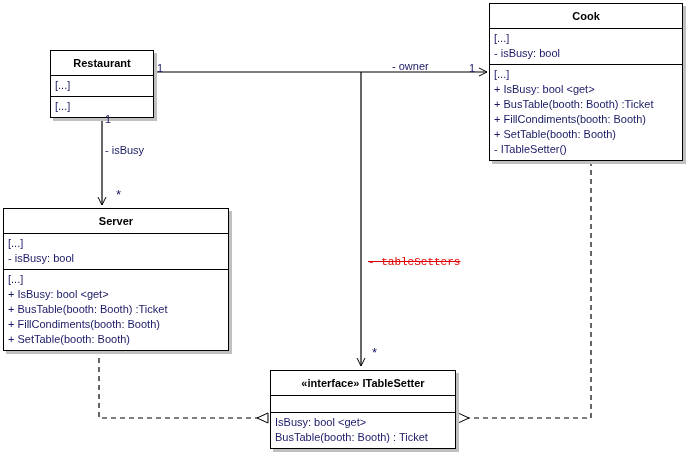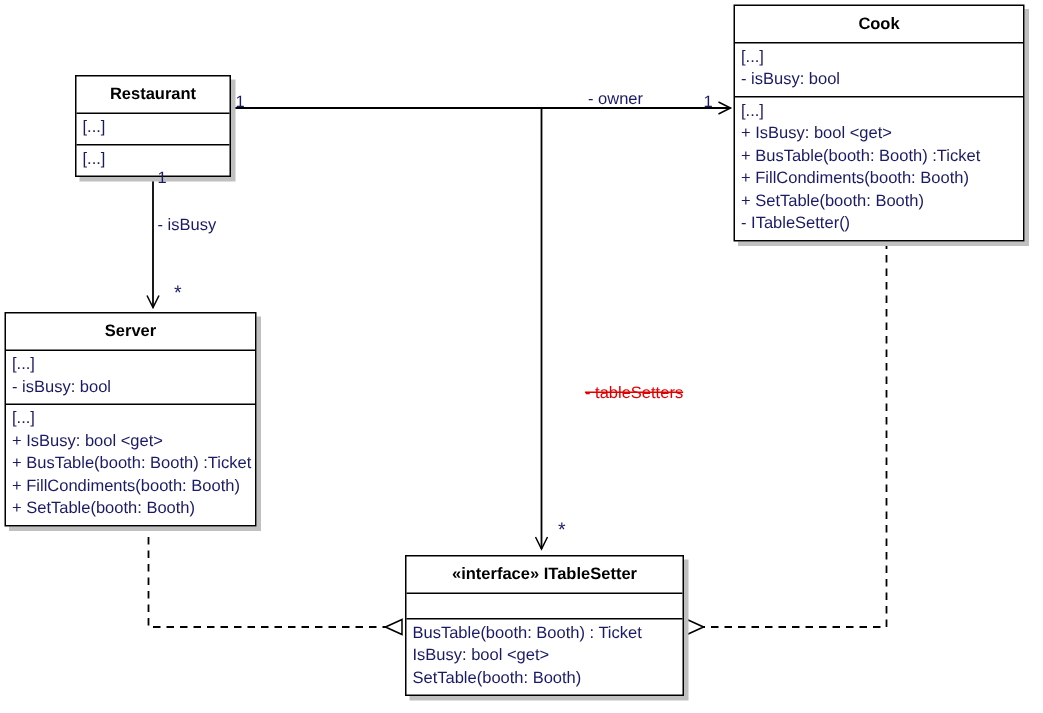--- a/index.html
+++ b/index.html
@@ -145,21 +145,21 @@
     <div class="uml-compartment">
       <div class="uml-line">[...]</div>
       <div class="uml-line">+ IsBusy: bool &lt;get&gt;</div>
       <div class="uml-line">+ BusTable(booth: Booth) :Ticket</div>
       <div class="uml-line">+ FillCondiments(booth: Booth)</div>
       <div class="uml-line">+ SetTable(booth: Booth)</div>
       <div class="uml-line">-  ITableSetter()</div>
     </div>
   </div>
 
-  <div class="uml-class" style="left:3px; top:208px; width:168px;">
+  <div class="uml-class" style="left:3px; top:208px; width:226px;">
     <div class="uml-title">Server</div>
     <div class="uml-compartment">
       <div class="uml-line">[...]</div>
       <div class="uml-line">-  isBusy: bool</div>
     </div>
     <div class="uml-compartment">
       <div class="uml-line">[...]</div>
       <div class="uml-line">+ IsBusy: bool &lt;get&gt;</div>
       <div class="uml-line">+ BusTable(booth: Booth) :Ticket</div>
       <div class="uml-line">+ FillCondiments(booth: Booth)</div>
@@ -167,35 +167,34 @@
     </div>
   </div>
 
   <div class="uml-class" style="left:270px; top:370px; width:186px;">
     <div class="uml-title">
       <span class="guillemet">«interface»</span>
       <span>ITableSetter</span>
     </div>
     <div class="uml-compartment empty"></div>
     <div class="uml-compartment">
+      <div class="uml-line">IsBusy: bool &lt;get&gt;</div>
       <div class="uml-line">BusTable(booth: Booth) : Ticket</div>
-      <div class="uml-line">IsBusy: bool &lt;get&gt;</div>
-      <div class="uml-line">SetTable(booth: Booth)</div>
     </div>
   </div>
 
   <div class="edge-label mult" style="left:157px; top:62px;">1</div>
 
   <div class="edge-label" style="left:392px; top:60px;">- owner</div>
 
   <div class="edge-label mult" style="left:469px; top:62px;">1</div>
 
   <div class="edge-label mult" style="left:105px; top:113px;">1</div>
 
   <div class="edge-label" style="left:105px; top:144px;">- isBusy</div>
 
   <div class="edge-label star" style="left:116px; top:189px;">*</div>
 
-  <div class="edge-label deleted" style="left:390px; top:256px;">- tableSetters</div>
+  <div class="edge-label deleted" style="left:368px; top:256px;font-family:Liberation Mono, monospace;">- tableSetters</div>
 
   <div class="edge-label star" style="left:372px; top:347px;">*</div>
 
 </div>
 
 </body></html>

